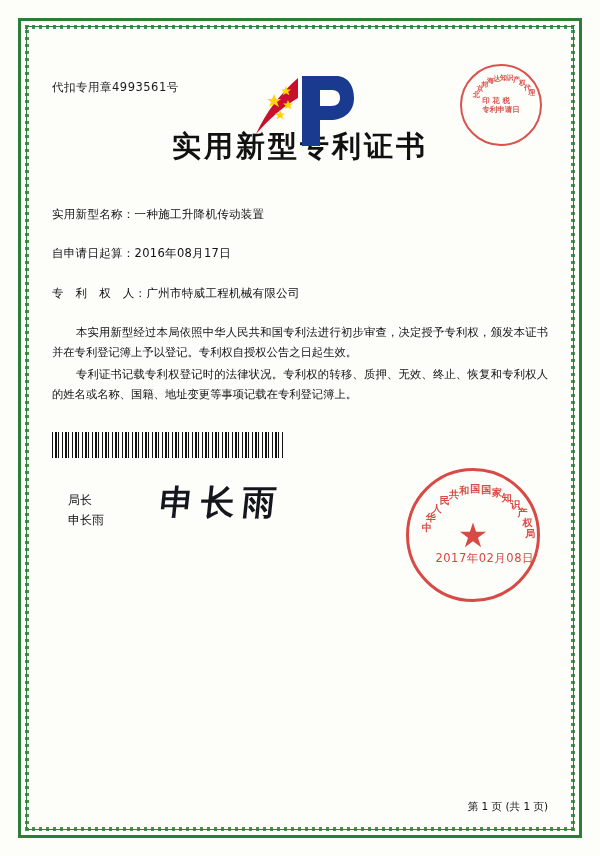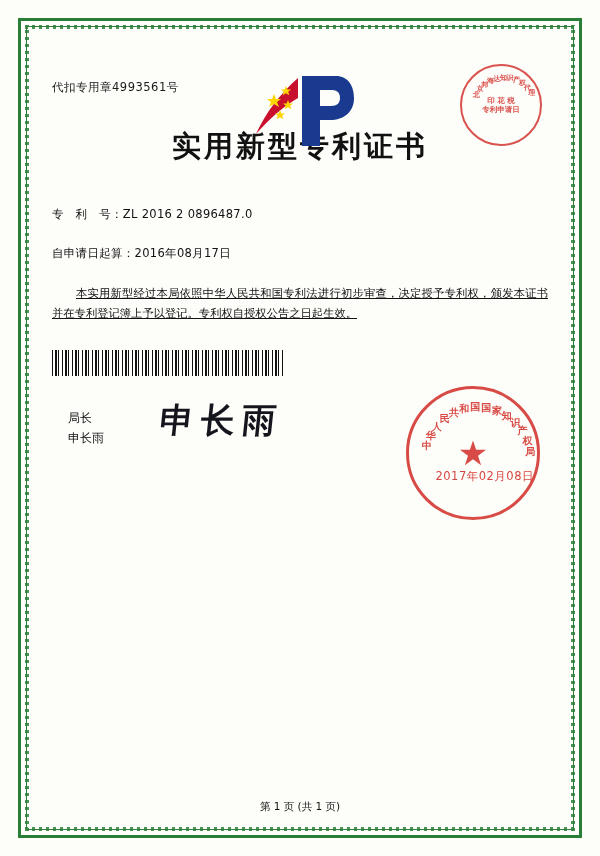--- a/index.html
+++ b/index.html
@@ -86,21 +86,21 @@
   .field .lbl{letter-spacing:.3px;}
   .field .val{letter-spacing:.3px;}
 
   .body-text{
     margin-top:18px;
     font-size:11.3px;
     line-height:1.78;
     color:#111;
     text-align:justify;
   }
-  .body-text p{margin:0 0 2px 0;text-indent:24px;text-decoration:underline;}
+  .body-text p{margin:0 0 2px 0;text-indent:24px;}
 
   .barcode{
     margin-top:26px;
     height:26px;
     width:232px;
     background-image:repeating-linear-gradient(90deg,
       #111 0px,#111 1px,transparent 1px,transparent 3px,
       #111 3px,#111 5px,transparent 5px,transparent 6px,
       #111 6px,#111 7px,transparent 7px,transparent 10px);
   }
@@ -172,32 +172,31 @@
     opacity:.78;
   }
   .seal-small .ring-text span{
     position:absolute;left:50%;top:50%;
     font-size:7px;font-weight:bold;
     font-family:"DejaVu Serif","Liberation Serif",serif;
   }
   .seal-small .mid{
     position:absolute;left:50%;top:50%;
     transform:translate(-50%,-50%);
-    text-align:center;
     font-size:7.5px;
     line-height:1.25;
     font-weight:bold;
     white-space:nowrap;
     font-family:"DejaVu Serif","Liberation Serif",serif;
   }
 
   .footer{
     position:absolute;
     left:0;right:0;bottom:2px;
-    text-align:center;
+    text-align:right;
     font-size:10.5px;
     color:#111;
   }
 </style>
 </head>
 <body>
 
 <div class="page">
 
   <div class="frame-outer"></div>
@@ -241,29 +240,33 @@
     </div>
 
     <div class="cert-no">
       <span>代扣专用章</span><span>4993561</span><span>号</span>
     </div>
 
     <div class="title">实用新型专利证书</div>
 
     <div class="fields">
       <div class="field">
-        <span class="lbl">专　利　号：</span><span class="val">ZL 2016 2 0896487.0</span>
+        <span class="lbl">实用新型名称：</span><span class="val">一种施工升降机传动装置</span>
       </div>
       <div class="field">
         <span class="lbl">自申请日起算：</span><span class="val">2016年08月17日</span>
       </div>
+      <div class="field">
+        <span class="lbl">专　利　权　人：</span><span class="val">广州市特威工程机械有限公司</span>
+      </div>
     </div>
 
     <div class="body-text">
       <p>本实用新型经过本局依照中华人民共和国专利法进行初步审查，决定授予专利权，颁发本证书并在专利登记簿上予以登记。专利权自授权公告之日起生效。</p>
+      <p>专利证书记载专利权登记时的法律状况。专利权的转移、质押、无效、终止、恢复和专利权人的姓名或名称、国籍、地址变更等事项记载在专利登记簿上。</p>
     </div>
 
     <div class="barcode"></div>
 
     <div class="sign-row">
       <div class="sign-label">
         <div>局长</div>
         <div>申长雨</div>
       </div>
       <div class="sign-hand">申长雨</div>

